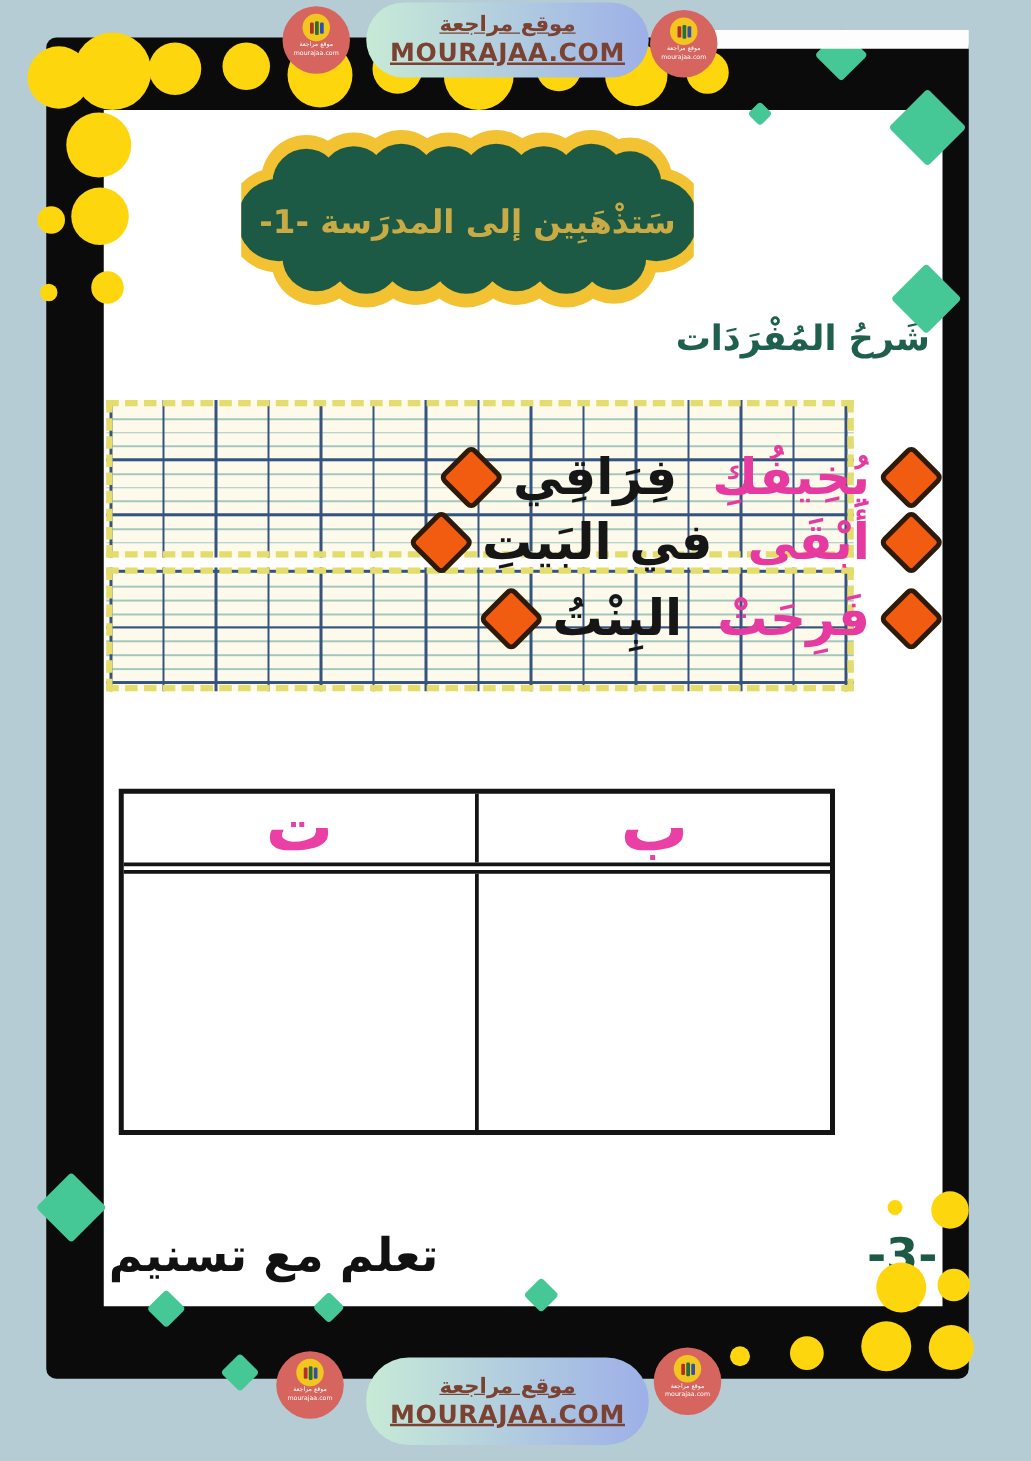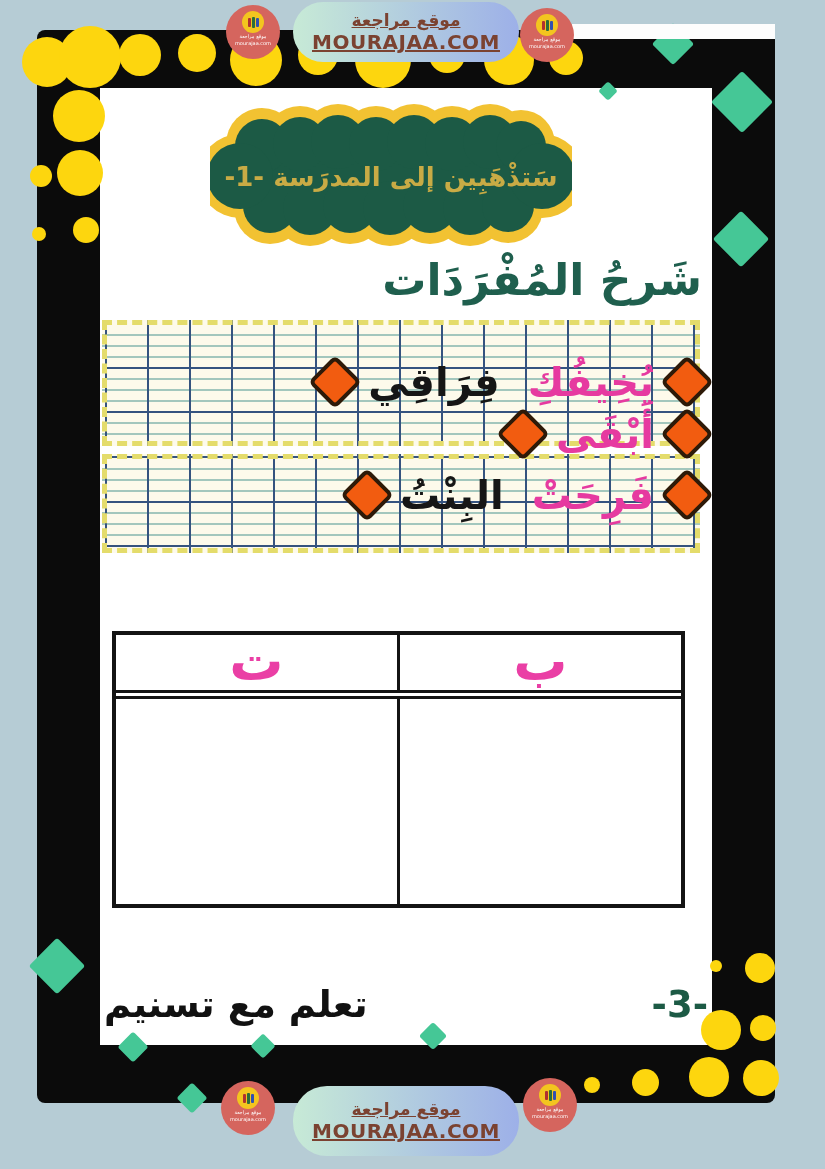--- a/index.html
+++ b/index.html
@@ -24,27 +24,27 @@
 
   .deco{position:absolute;inset:0;z-index:3;pointer-events:none}
   .ydot{position:absolute;border-radius:50%;background:var(--dot-yellow,#fdd60e)}
   .tdia{position:absolute;background:var(--diamond-teal,#45c796);
         transform:rotate(45deg);border-radius:3px}
 
   .strip{position:absolute;left:572px;top:24px;width:203px;height:15px;
          background:#fdfdfd;z-index:4}
 
   
-  .page{position:absolute;left:100px;top:88px;width:612px;height:957px;
+  .page{position:absolute;left:83px;top:88px;width:671px;height:957px;
         background:var(--page-white,#fff);z-index:2}
 
   .banner{position:absolute;left:110px;top:14px;width:362px;height:148px}
   .banner text{font-family:"DejaVu Sans",sans-serif;font-weight:bold}
 
-  .heading{position:absolute;top:166px;right:10px;font-size:44px;font-weight:bold;
+  .heading{position:absolute;top:166px;right:10px;font-size:28px;font-weight:bold;
            color:var(--heading-green,#1f5f4e);direction:rtl;white-space:nowrap}
 
   .grid{position:absolute;left:2px;width:598px;background-color:#fdfaeb;
         border:5px dashed var(--grid-border-yellow,#e4dc6b);
         background-image:
           repeating-linear-gradient(to right,transparent 0 40px,var(--grid-line-major,#35537f) 40px 42px),
           repeating-linear-gradient(to bottom,transparent 0 42px,var(--grid-line-major,#35537f) 42px 44px),
           repeating-linear-gradient(to bottom,transparent 0 9.5px,var(--grid-line-minor,#a3c7bd) 9.5px 11px);}
   .grid1{top:232px;height:126px}
   .grid2{top:366px;height:99px}
@@ -155,20 +155,21 @@
 
     <div class="vocab-row" style="top:266px">
       <span class="odiamond"></span>
       <span class="vword pink">يُخِيفُكِ</span>
       <span class="vword blk">فِرَاقِي</span>
       <span class="odiamond"></span>
     </div>
     <div class="vocab-row" style="top:318px">
       <span class="odiamond"></span>
       <span class="vword pink">أَبْقَى</span>
+      <span class="vword blk">في البَيتِ</span>
       <span class="odiamond"></span>
     </div>
     <div class="vocab-row" style="top:379px">
       <span class="odiamond"></span>
       <span class="vword pink">فَرِحَتْ</span>
       <span class="vword blk">البِنْتُ</span>
       <span class="odiamond"></span>
     </div>
 
 

